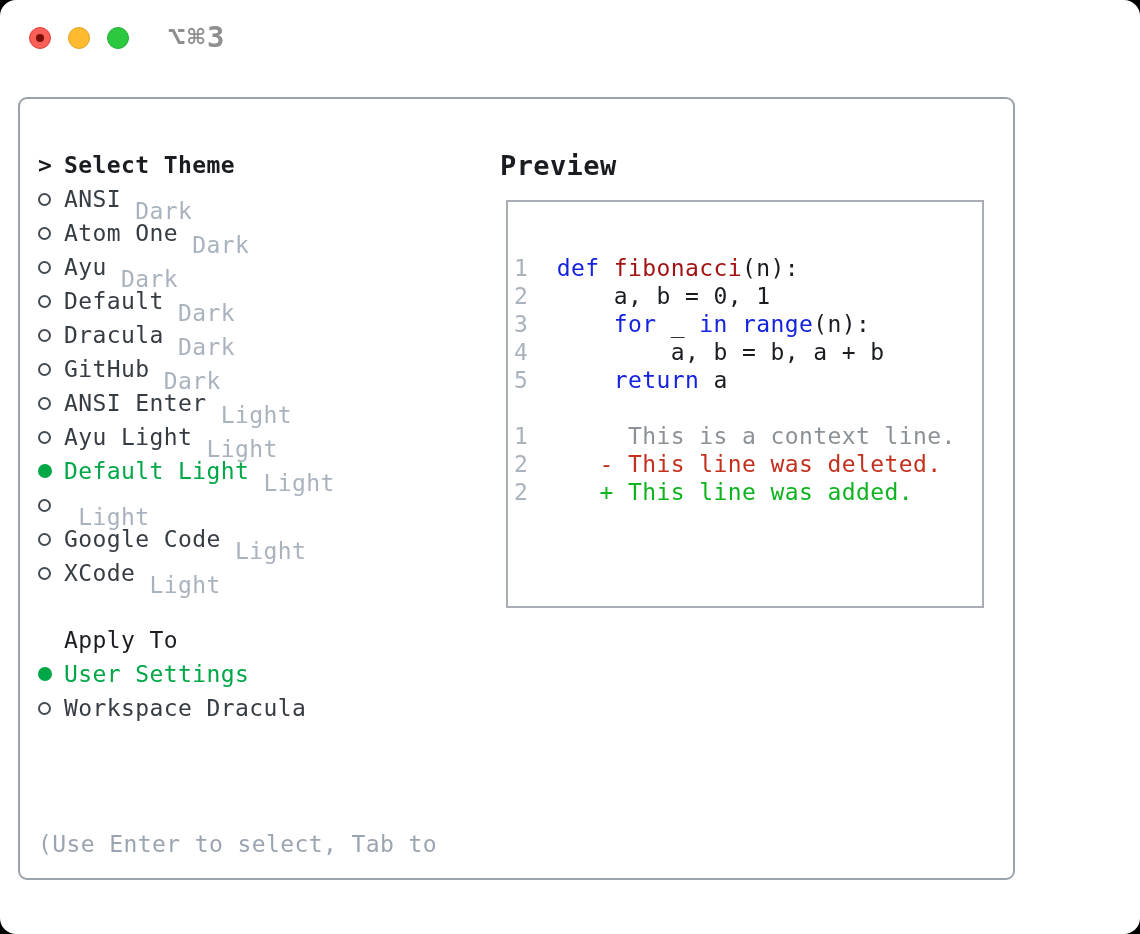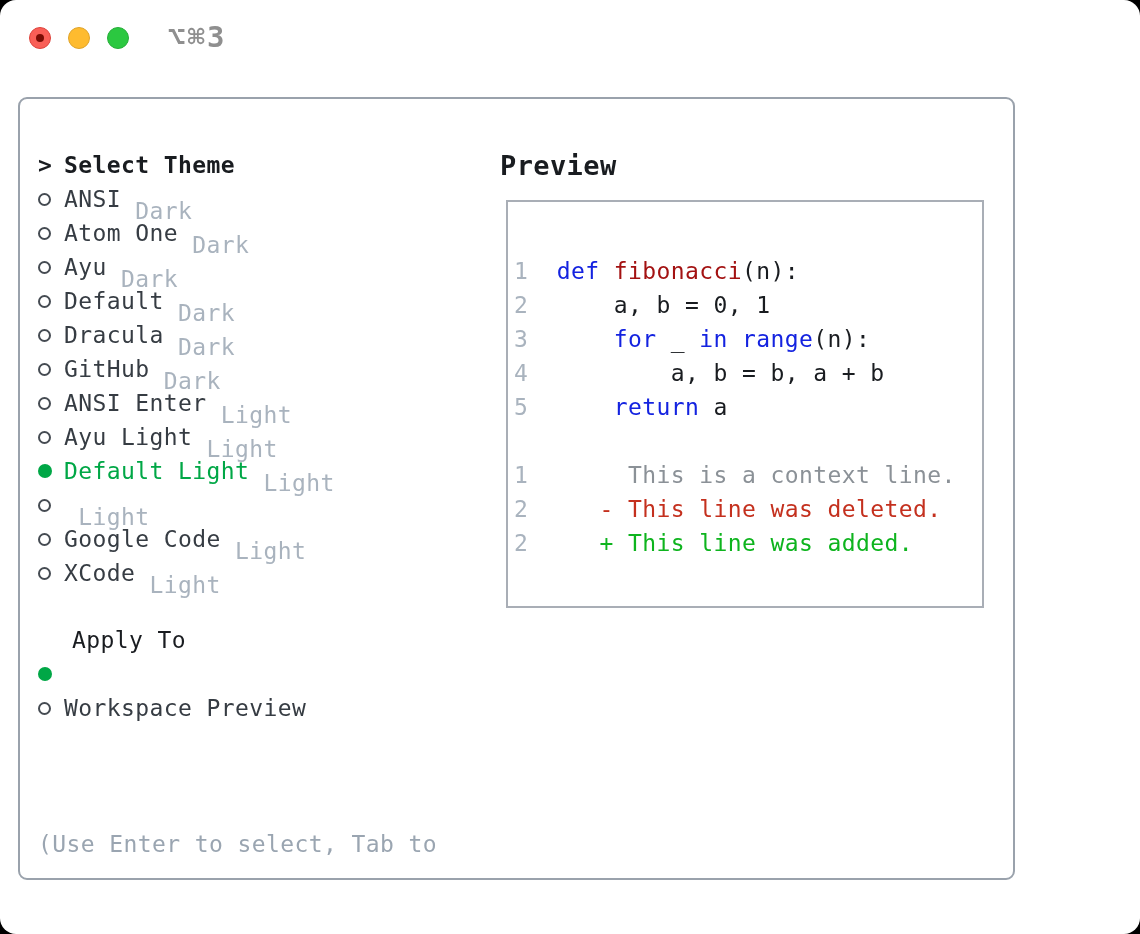--- a/index.html
+++ b/index.html
@@ -35,38 +35,38 @@
     display:flex;align-items:center;height:34px;white-space:pre;
     font-size:23px;letter-spacing:0.4px;color:var(--item-text);
   }
   .marker{width:26px;height:34px;display:flex;align-items:center;flex:0 0 26px;}
   .ring{width:13px;height:13px;border-radius:50%;border:2px solid #454b52;box-sizing:border-box;}
   .fill{width:14px;height:14px;border-radius:50%;background:var(--selected-green);}
   .cursor{font-weight:700;color:var(--text-dark);}
   .hdr{font-weight:700;color:var(--text-dark);}
   .vr{color:var(--muted-gray);margin-top:24px;}
   .sel .nm{color:var(--selected-green);}
-  .hdr2{color:var(--text-dark);margin-left:8px;}
+  .hdr2{color:var(--text-dark);}
   .apply{margin-top:33px;}
   .help{
     margin-top:34px;font-size:23px;line-height:34px;letter-spacing:0.4px;
     color:var(--help-gray);white-space:pre;
   }
   
   .preview-title{
     position:absolute;left:480px;top:49px;height:34px;display:flex;align-items:center;
     font-size:27px;font-weight:700;letter-spacing:0.4px;color:var(--text-dark);
   }
   .preview-box{
     position:absolute;left:486px;top:101px;width:474px;height:404px;
     border:2px solid var(--preview-border);background:#fff;box-sizing:content-box;
   }
   pre.code{
     margin:0;padding:52px 0 0 6px;font-family:inherit;
-    font-size:23px;line-height:34px;letter-spacing:0.4px;white-space:pre;
+    font-size:23px;line-height:28px;letter-spacing:0.4px;white-space:pre;
   }
   .num{color:var(--muted-gray);}
   .pln{color:var(--text-dark);}
   .kw{color:var(--keyword-blue);}
   .fn{color:var(--function-red);}
   .ctx{color:var(--context-gray);}
   .del{color:var(--deleted-red);}
   .add{color:var(--added-green);}
 </style>
 </head>
@@ -103,22 +103,22 @@
           <div class="row"><span class="marker"><span class="ring"></span></span><span class="vr"> Light</span></div>
           <div class="row"><span class="marker"><span class="ring"></span></span><span class="nm">Google Code</span><span class="vr"> Light</span></div>
           <div class="row"><span class="marker"><span class="ring"></span></span><span class="nm">XCode</span><span class="vr"> Light</span></div>
         </div>
 
       <div class="apply">
         <div class="row">
           <span class="marker"></span><span class="hdr2">Apply To</span>
         </div>
         <div id="apply-list">
-            <div class="row sel"><span class="marker"><span class="fill"></span></span></div>
-            <div class="row"><span class="marker"><span class="ring"></span></span><span class="nm">Workspace Preview</span></div>
+            <div class="row sel"><span class="marker"><span class="fill"></span></span><span class="nm">User Settings</span></div>
+            <div class="row"><span class="marker"><span class="ring"></span></span><span class="nm">Workspace Dracula</span></div>
           </div>
       </div>
 
       <div class="help">
         <div>(Use Enter to select, Tab to</div>
         <div>change focus)</div>
       </div>
     </div>
 
     <div class="preview-title">Preview</div>

